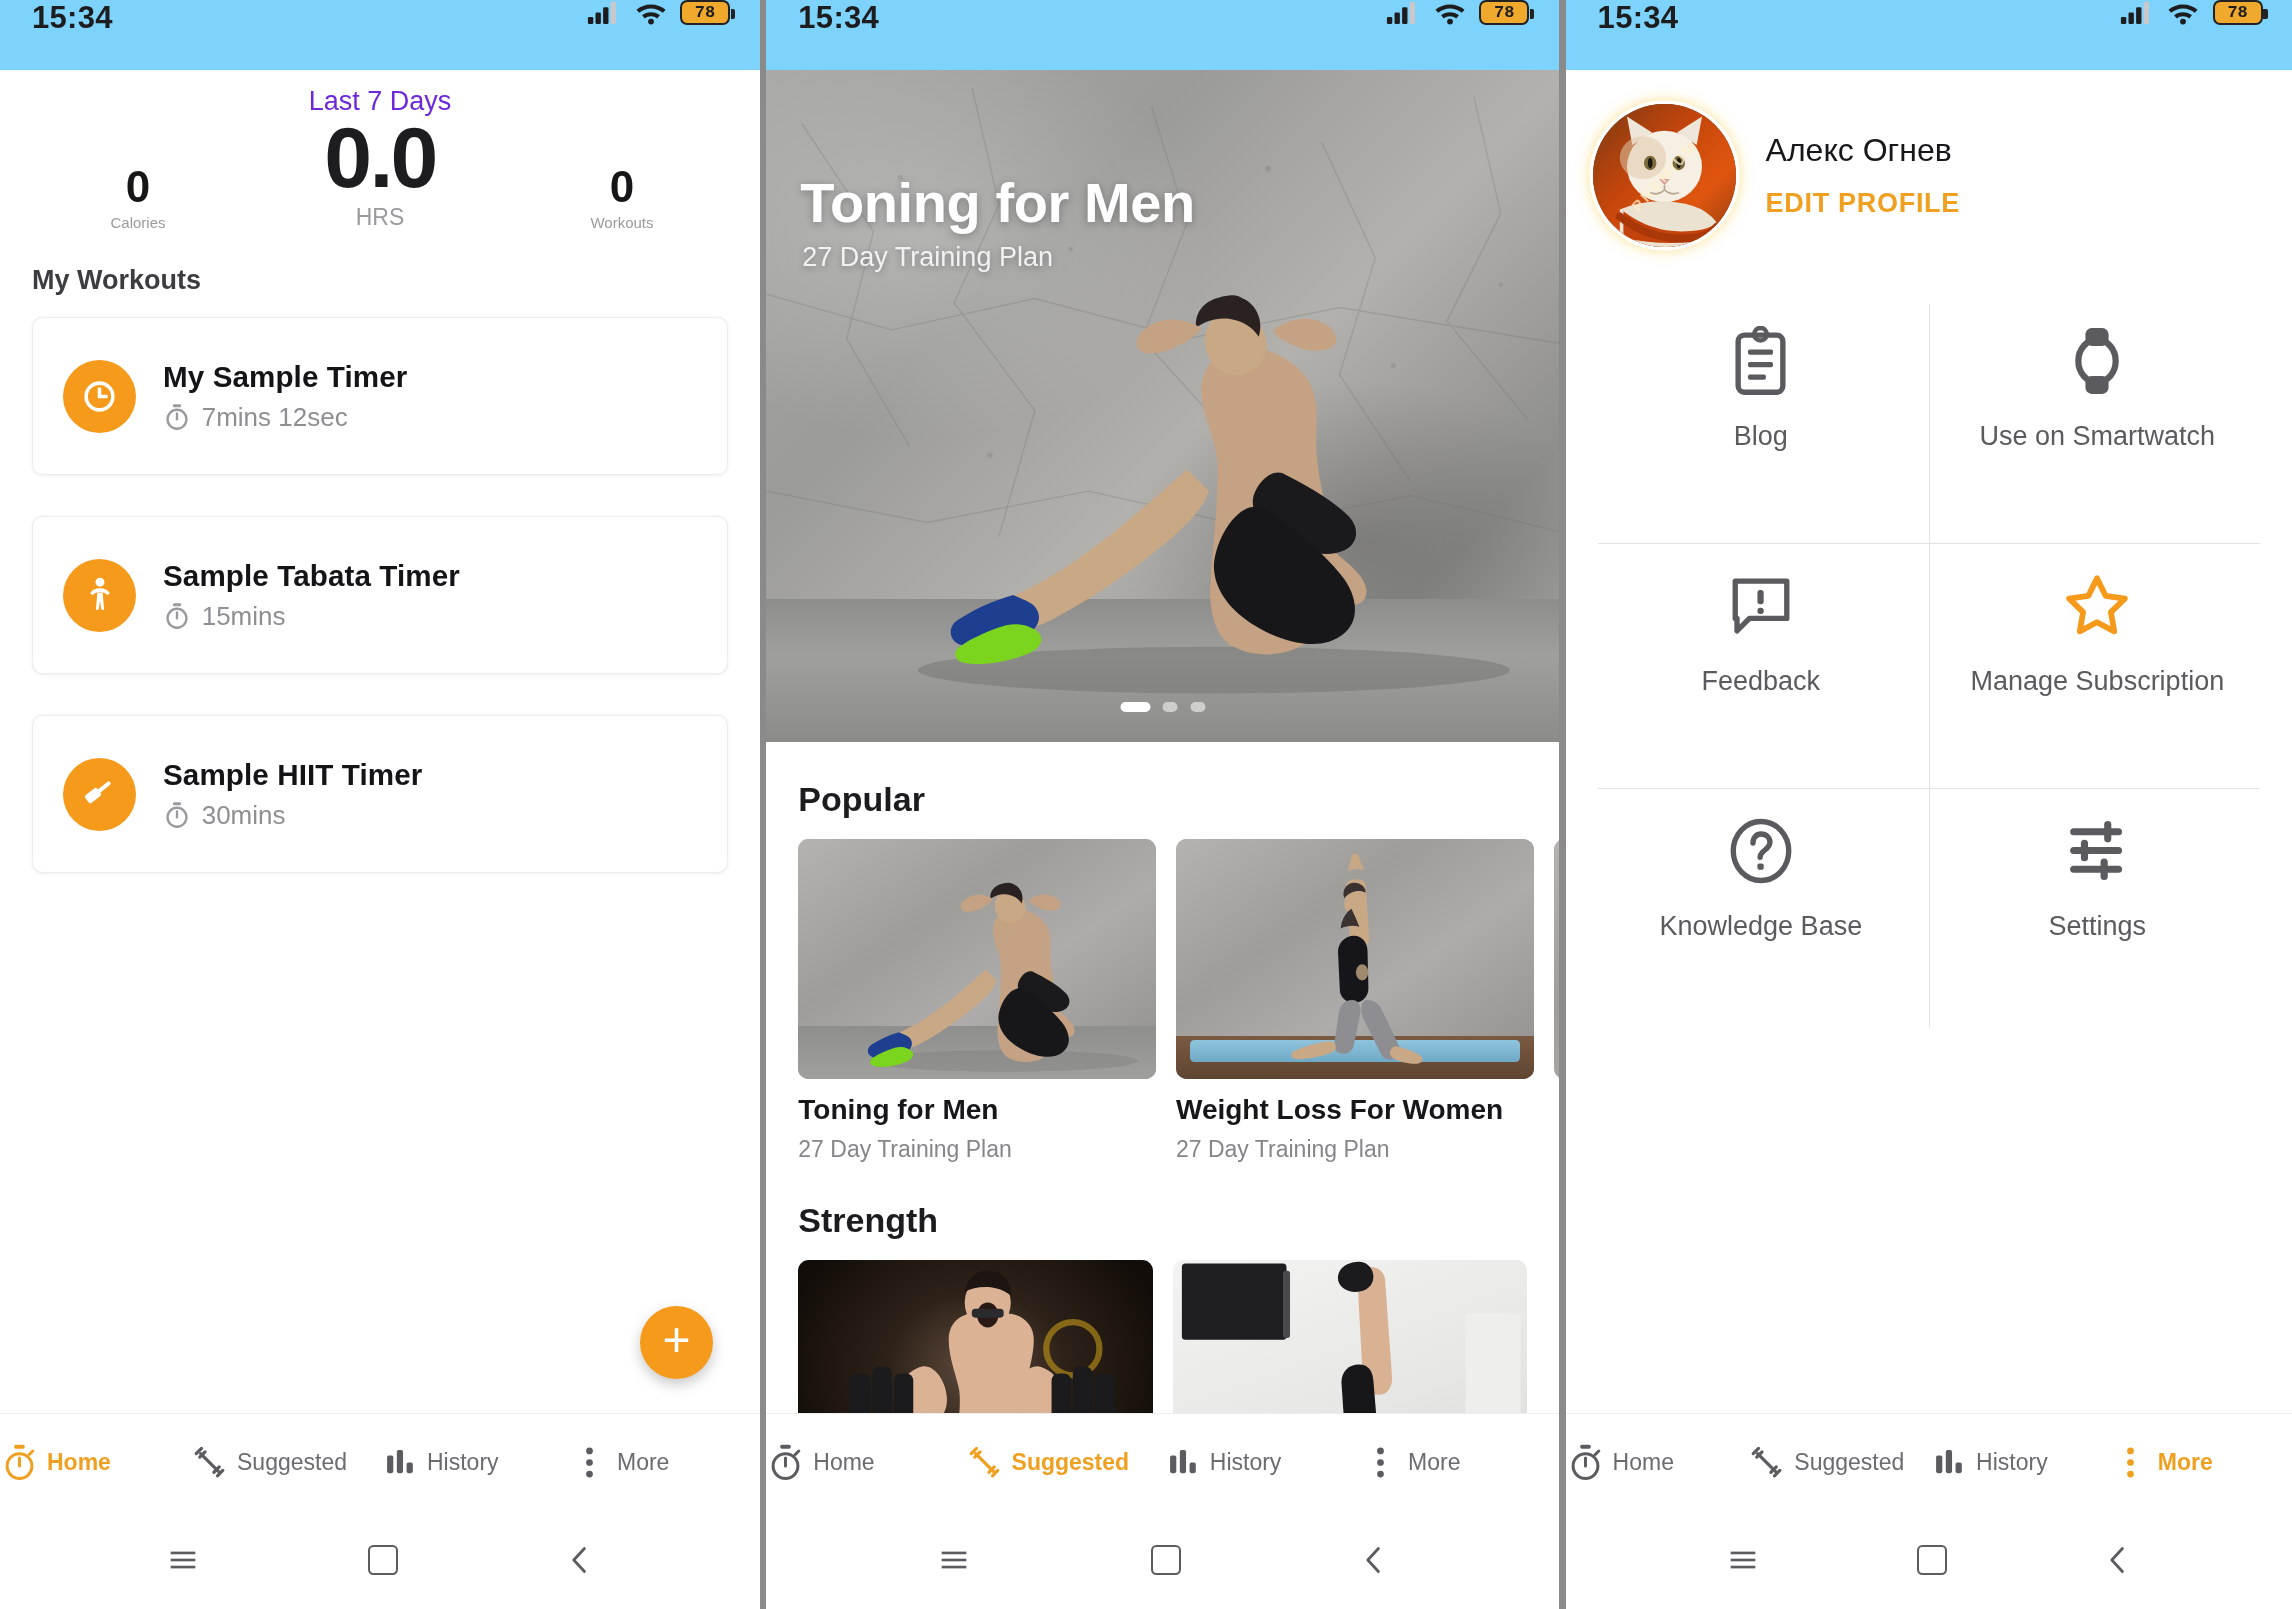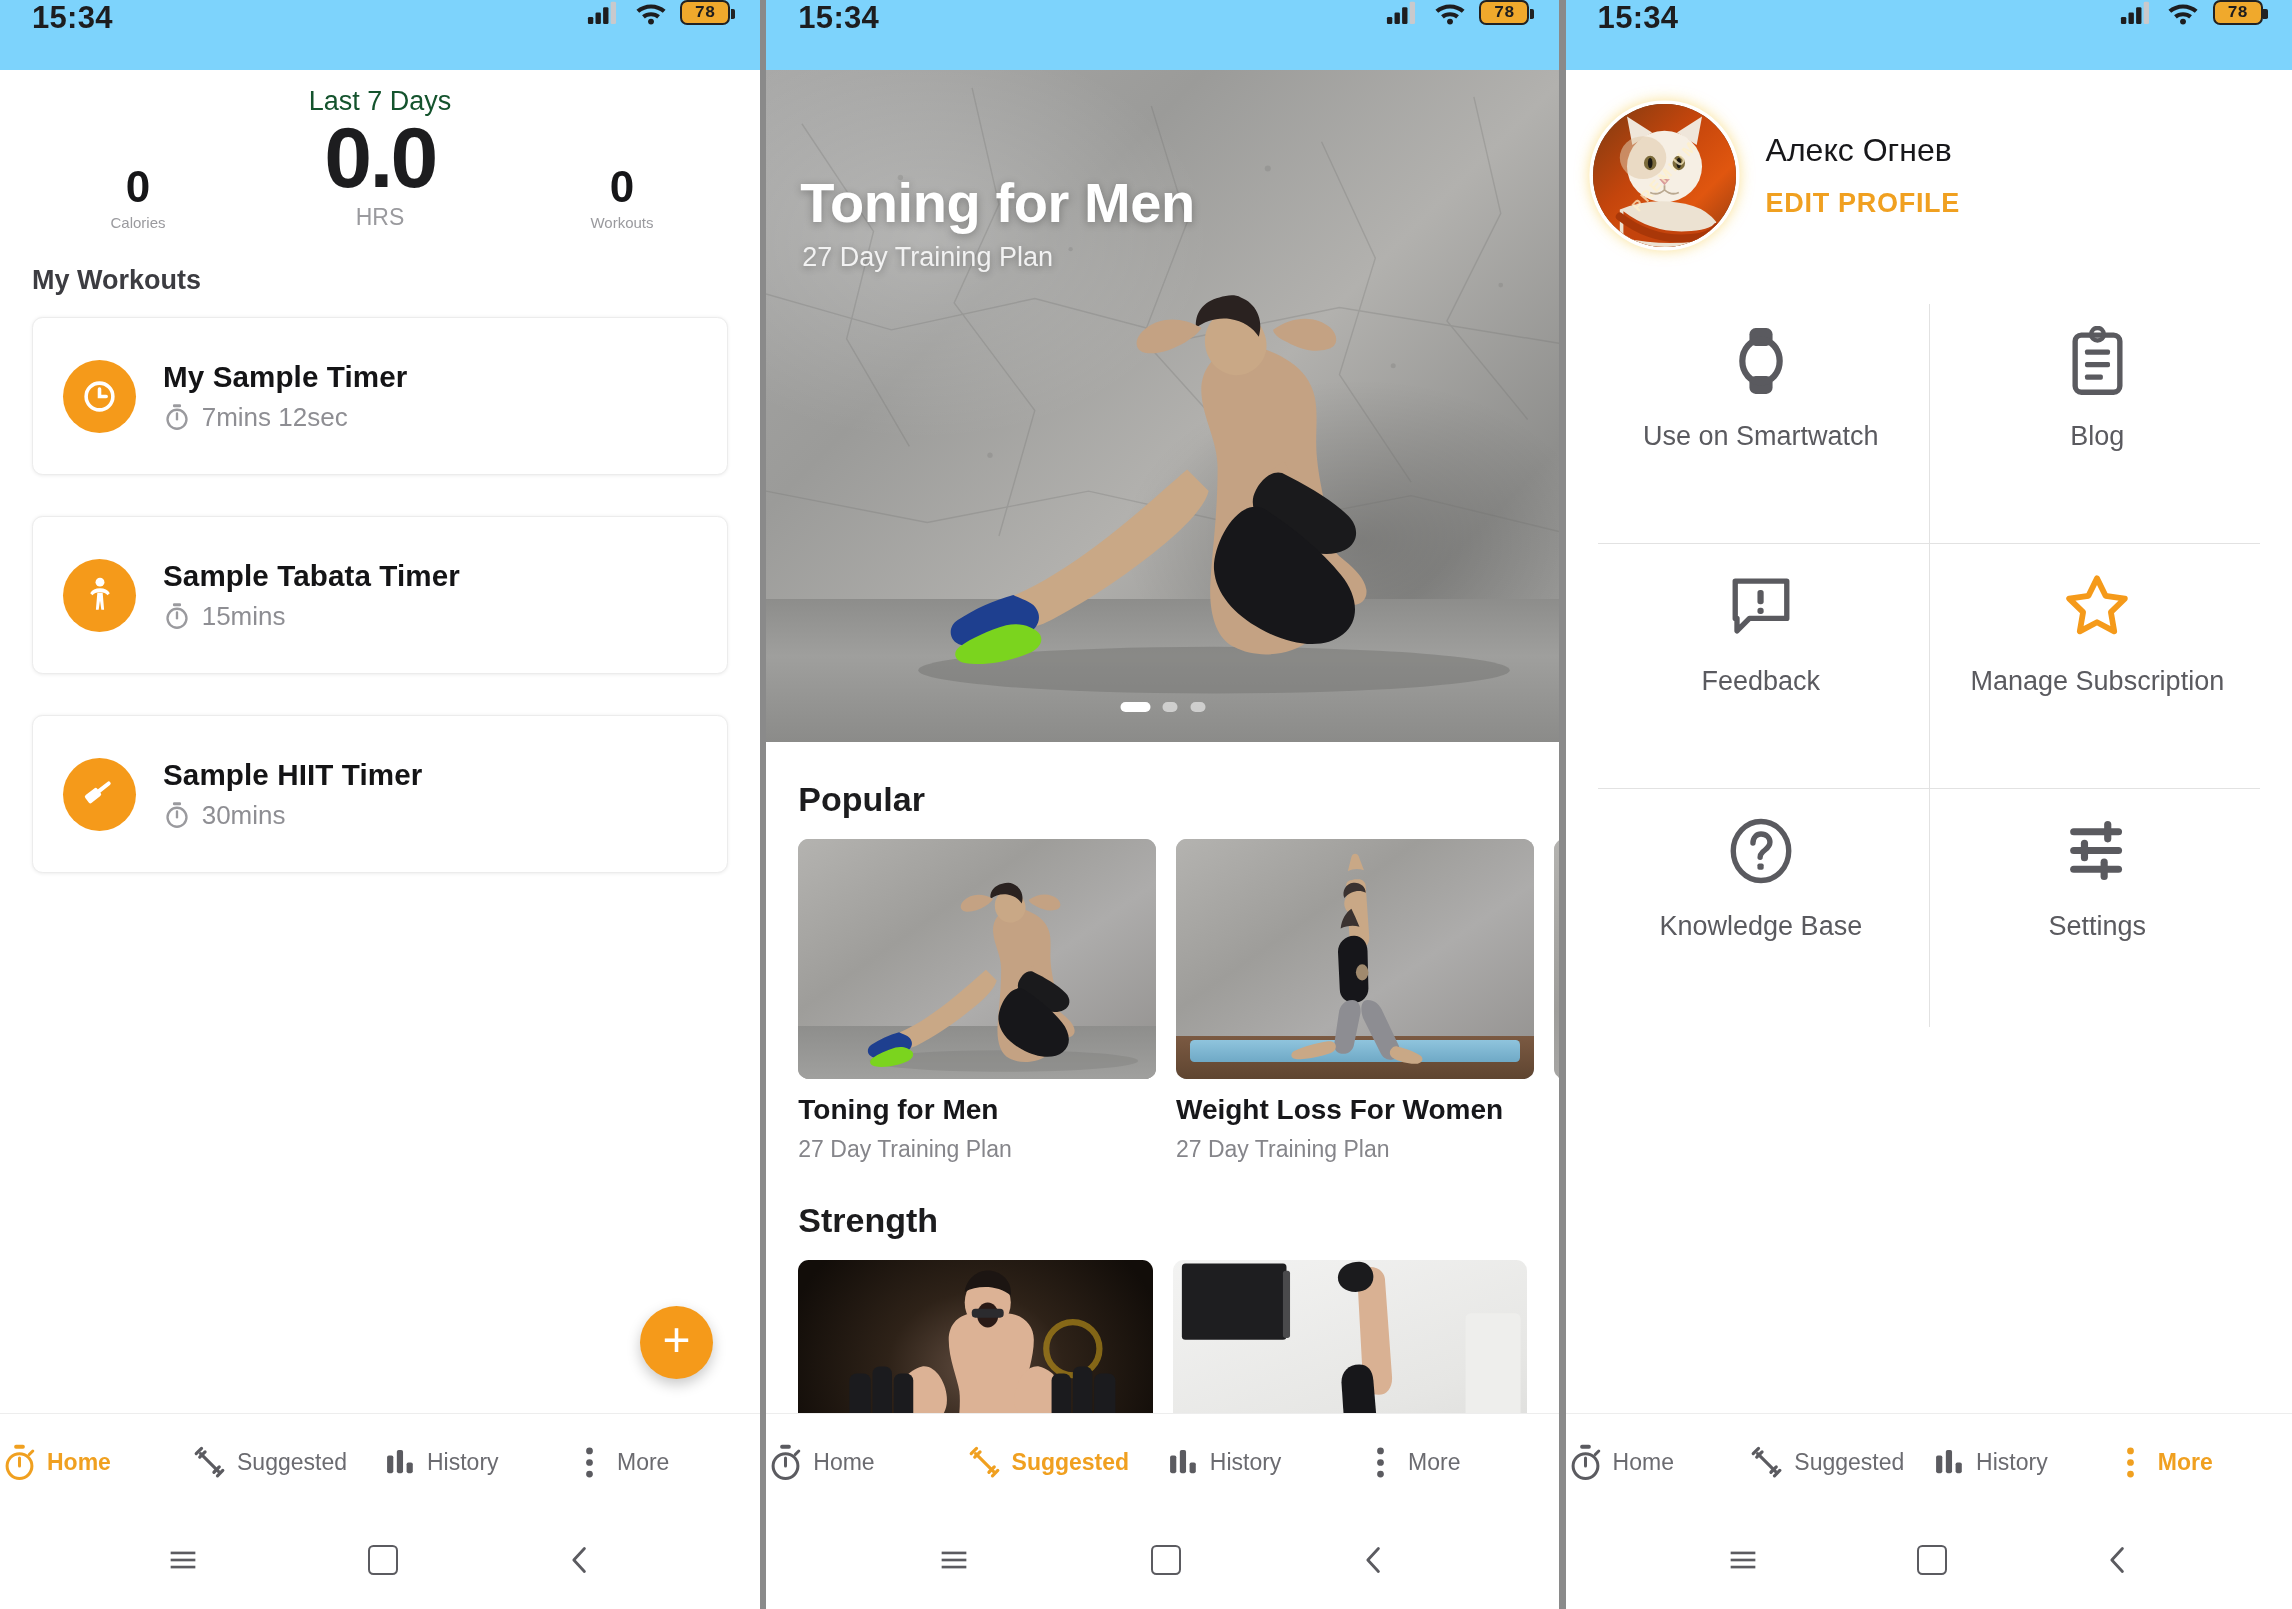--- a/index.html
+++ b/index.html
@@ -33,21 +33,21 @@
   .batt span { font-size: 17px; font-weight: 700; color: #1d1d1f; line-height:1; }
 
   
   .p1 .content { flex: 1; position: relative; overflow: hidden; }
   .stats { display: flex; align-items: flex-end; justify-content: center; gap: 0; padding: 16px 0 0; }
   .stat { text-align: center; }
   .stat.side { width: 233px; }
   .stat.side .num { font-size: 44px; font-weight: 800; color: #161618; line-height: 1.05; }
   .stat.side .lbl { font-size: 15px; color: #9a9a9e; margin-top: 3.6px; }
   .stat.mid { width: 251px; }
-  .stat.mid .top { font-size: 27px; color: #14532d; margin-bottom: -5.4px; }
+  .stat.mid .top { font-size: 27px; color: #6d28d9; margin-bottom: -5.4px; }
   .stat.mid .big { font-size: 86px; font-weight: 800; color: #1d1d1f; letter-spacing: -2.7px; line-height: 1.05; }
   .stat.mid .lbl { font-size: 23px; color: #9a9a9e; margin-top: 1.8px; }
 
   .section-title { font-size: 27px; font-weight: 700; color: #3c3c41; padding: 34px 0 0 32px; }
 
   .cards { padding: 21.5px 32px 0 32px; display: flex; flex-direction: column; gap: 41px; }
   .card {
     background: #fff; border: 0.9px solid #ececec; border-radius: 10.7px;
     box-shadow: 0 0.9px 3.6px rgba(0,0,0,.07);
     height: 158px; display: flex; align-items: center; padding: 0 30px; gap: 27px;
@@ -657,41 +657,41 @@
           <div class="pedit">EDIT PROFILE</div>
         </div>
       </div>
 
       <div class="menugrid">
         <div class="mg-vline"></div>
 
         <div class="mg-row">
           <div class="mg-cell">
             <span class="mg-icon">
-              <svg width="64" height="70" viewBox="0 0 72 78">
-                  <rect x="23" y="2" width="26" height="20" rx="7" fill="#5a5a5f"></rect>
-                  <rect x="23" y="56" width="26" height="20" rx="7" fill="#5a5a5f"></rect>
-                  <ellipse cx="36" cy="39" rx="21" ry="24" fill="none" stroke="#5a5a5f" stroke-width="7"></ellipse>
-                </svg>
-            </span>
-            <span class="mlbl">Use on Smartwatch</span>
-          </div>
-          <div class="mg-cell">
-            <span class="mg-icon">
               <svg width="59" height="70" viewBox="0 0 66 78">
                   <rect x="8" y="10" width="50" height="64" rx="7" fill="none" stroke="#5a5a5f" stroke-width="6"></rect>
                   <circle cx="33" cy="9" r="7" fill="none" stroke="#5a5a5f" stroke-width="5"></circle>
                   <g fill="#5a5a5f">
                     <rect x="19" y="26" width="28" height="6" rx="2"></rect>
                     <rect x="19" y="40" width="28" height="6" rx="2"></rect>
                     <rect x="19" y="54" width="20" height="6" rx="2"></rect>
                   </g>
                 </svg>
             </span>
             <span class="mlbl">Blog</span>
+          </div>
+          <div class="mg-cell">
+            <span class="mg-icon">
+              <svg width="64" height="70" viewBox="0 0 72 78">
+                  <rect x="23" y="2" width="26" height="20" rx="7" fill="#5a5a5f"></rect>
+                  <rect x="23" y="56" width="26" height="20" rx="7" fill="#5a5a5f"></rect>
+                  <ellipse cx="36" cy="39" rx="21" ry="24" fill="none" stroke="#5a5a5f" stroke-width="7"></ellipse>
+                </svg>
+            </span>
+            <span class="mlbl">Use on Smartwatch</span>
           </div>
         </div>
         <div class="mg-hline"></div>
 
         <div class="mg-row">
           <div class="mg-cell">
             <span class="mg-icon">
               <svg width="66" height="64" viewBox="0 0 74 72">
                   <path d="M8 8h58v42H24L10 64V50H8z" fill="none" stroke="#5a5a5f" stroke-width="6" stroke-linejoin="round"></path>
                   <rect x="33" y="18" width="7" height="16" rx="3" fill="#5a5a5f"></rect>

